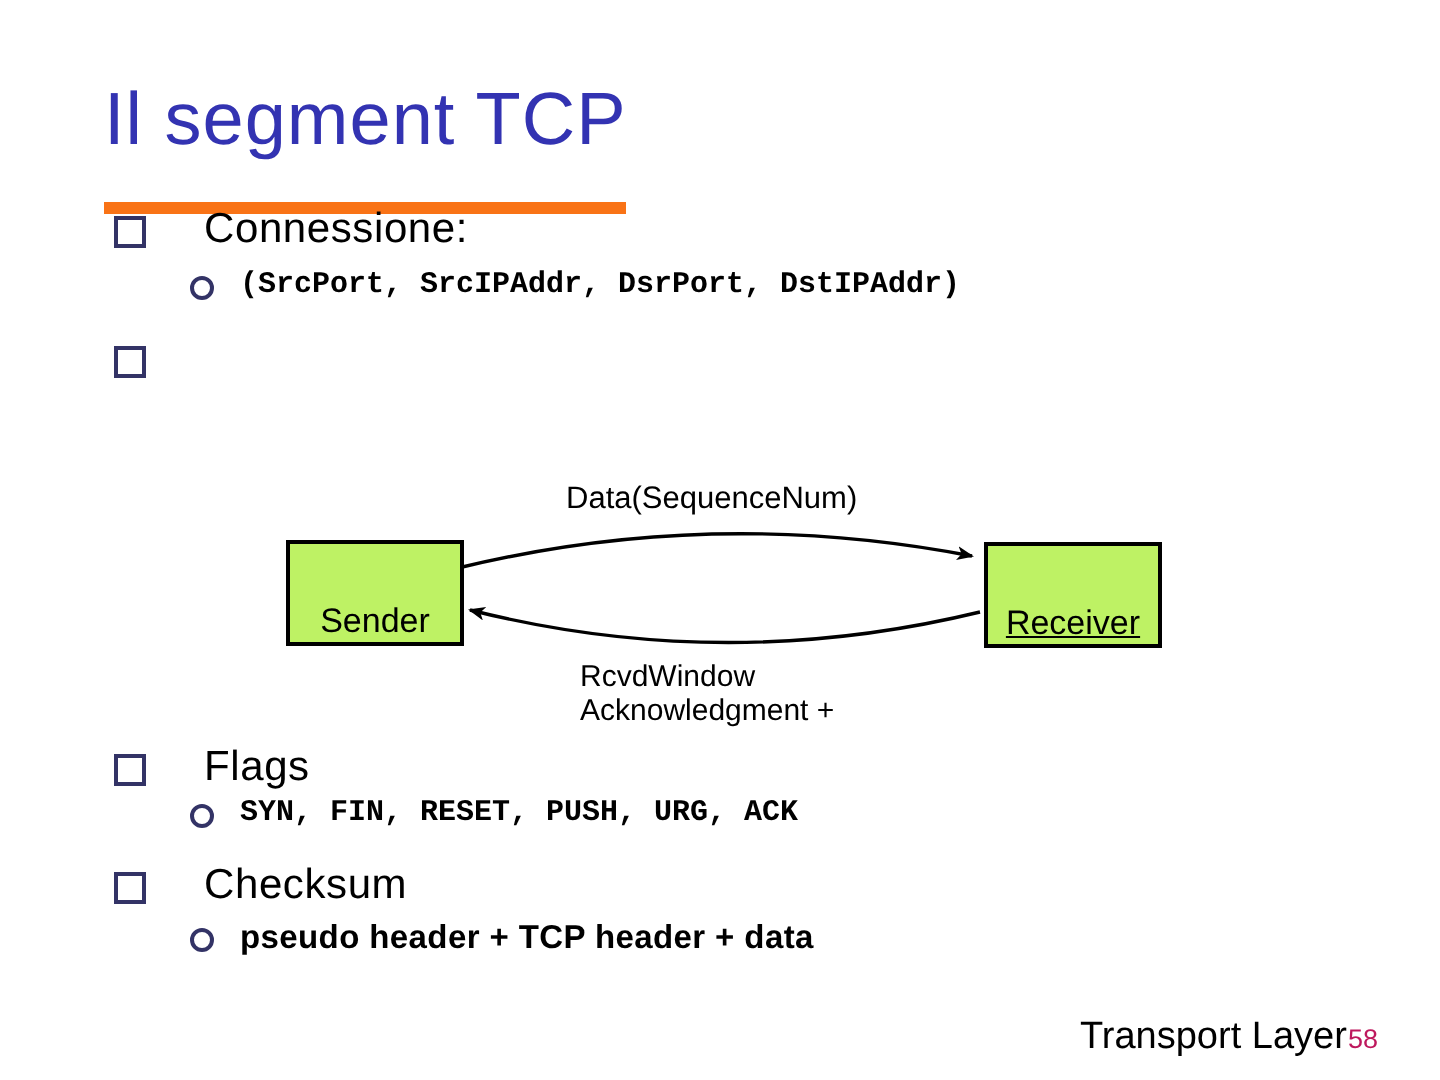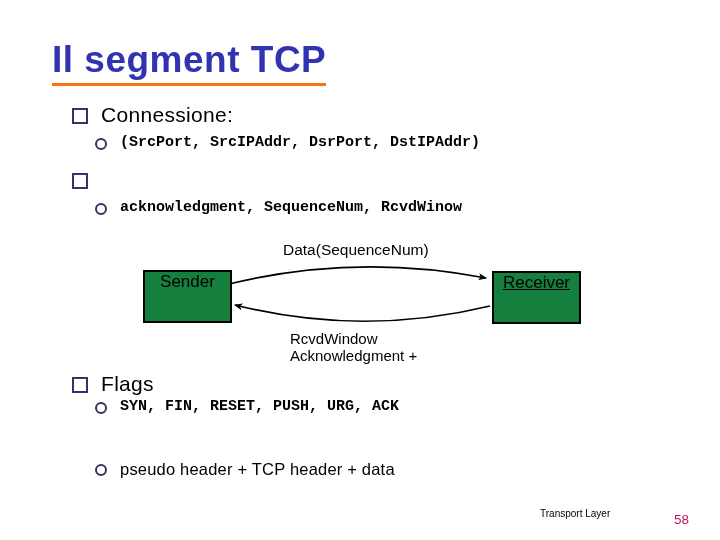--- a/index.html
+++ b/index.html
@@ -5,86 +5,82 @@
   html,body{margin:0;padding:0;}
   body{
     width:720px;height:540px;background:#ffffff;position:relative;overflow:hidden;
     font-family:"Liberation Sans",sans-serif;color:#000;
   }
   .slide{position:absolute;inset:0;width:720px;height:540px;}
 
   
   .title{
     position:absolute;left:52px;top:40px;
-    font-size:37px;font-weight:bold;color:#3333B2;
-    border-bottom:3px solid #f97316;padding-bottom:2px;line-height:1.1;
+    font-size:37px;font-weight:normal;color:#3333B2;
+    border-bottom:6px solid #f97316;padding-bottom:20px;line-height:1.1;
     letter-spacing:0.5px;white-space:nowrap;
   }
 
   
-  .b1{position:absolute;left:72px;display:flex;align-items:flex-start;gap:13px;}
+  .b1{position:absolute;left:57px;display:flex;align-items:flex-start;gap:29px;}
   .b1 .sq{
     width:12px;height:12px;border:2.5px solid #333366;background:#fff;
     margin-top:5px;flex:0 0 auto;
   }
   .b1 .t{font-size:21px;color:#000;white-space:nowrap;letter-spacing:0.3px;}
 
   
   .b2{position:absolute;left:95px;display:flex;align-items:flex-start;gap:13px;}
   .b2 .ci{
     width:8px;height:8px;border:2px solid #333366;border-radius:50%;
     background:#fff;margin-top:4px;flex:0 0 auto;
   }
   .b2 .t{
     font-family:"Liberation Mono","DejaVu Sans Mono",monospace;
     font-weight:bold;font-size:15px;color:#000;white-space:nowrap;
   }
   .b2 .t.comic{
-    font-family:"Liberation Sans",sans-serif;font-weight:normal;font-size:16.5px;
+    font-family:"Liberation Sans",sans-serif;font-weight:bold;font-size:16.5px;
     letter-spacing:0.2px;
   }
 
   
   .arrows{position:absolute;left:0;top:0;width:720px;height:540px;pointer-events:none;}
   .nodebox{
-    position:absolute;background:#15803d;border:2px solid #000;
-    display:flex;align-items:flex-start;justify-content:center;
+    position:absolute;background:#bef264;border:2px solid #000;
+    display:flex;align-items:flex-end;justify-content:center;
     font-size:17px;color:#000;white-space:nowrap;
   }
   .sender{left:143px;top:270px;width:85px;height:49px;}
   .receiver{left:492px;top:271px;width:85px;height:49px;text-decoration:underline;}
   .datalabel{position:absolute;left:283px;top:241px;font-size:15.5px;color:#000;white-space:nowrap;}
   .acklabel{position:absolute;left:290px;top:330px;font-size:15px;line-height:17px;color:#000;}
 
   
-  .footer-label{position:absolute;left:540px;top:508px;font-size:10px;color:#000;white-space:nowrap;}
+  .footer-label{position:absolute;left:540px;top:508px;font-size:19px;color:#000;white-space:nowrap;}
   .page-number{position:absolute;left:674px;top:512px;font-size:13.5px;color:#be185d;}
 </style>
 </head>
 <body>
 
 <div class="slide">
 
   <div class="title">Il segment TCP</div>
 
   <div class="b1" style="top:103px">
     <div class="sq"></div>
     <div class="t">Connessione:</div>
   </div>
   <div class="b2" style="top:134px">
     <div class="ci"></div>
     <div class="t">(SrcPort, SrcIPAddr, DsrPort, DstIPAddr)</div>
   </div>
 
   <div class="b1" style="top:168px">
     <div class="sq"></div>
-  </div>
-  <div class="b2" style="top:199px">
-    <div class="ci"></div>
-    <div class="t">acknowledgment, SequenceNum, RcvdWinow</div>
   </div>
 
   <div class="datalabel">Data(SequenceNum)</div>
 
   <svg class="arrows" viewBox="0 0 720 540" xmlns="http://www.w3.org/2000/svg">
     <defs>
       <marker id="arrhead" markerWidth="9" markerHeight="8" refX="7.5" refY="3.5" orient="auto" markerUnits="userSpaceOnUse">
         <path d="M0,0 L8.5,3.5 L0,7 L2.2,3.5 Z" fill="#000"></path>
       </marker>
     </defs>
@@ -106,20 +102,24 @@
 
   <div class="b1" style="top:372px">
     <div class="sq"></div>
     <div class="t">Flags</div>
   </div>
   <div class="b2" style="top:398px">
     <div class="ci"></div>
     <div class="t">SYN, FIN, RESET, PUSH, URG, ACK</div>
   </div>
 
+  <div class="b1" style="top:431px">
+    <div class="sq"></div>
+    <div class="t">Checksum</div>
+  </div>
   <div class="b2" style="top:460px">
     <div class="ci"></div>
     <div class="t comic">pseudo header + TCP header + data</div>
   </div>
 
   <div class="footer-label">Transport Layer</div>
   <div class="page-number">58</div>
 
 </div>
 

